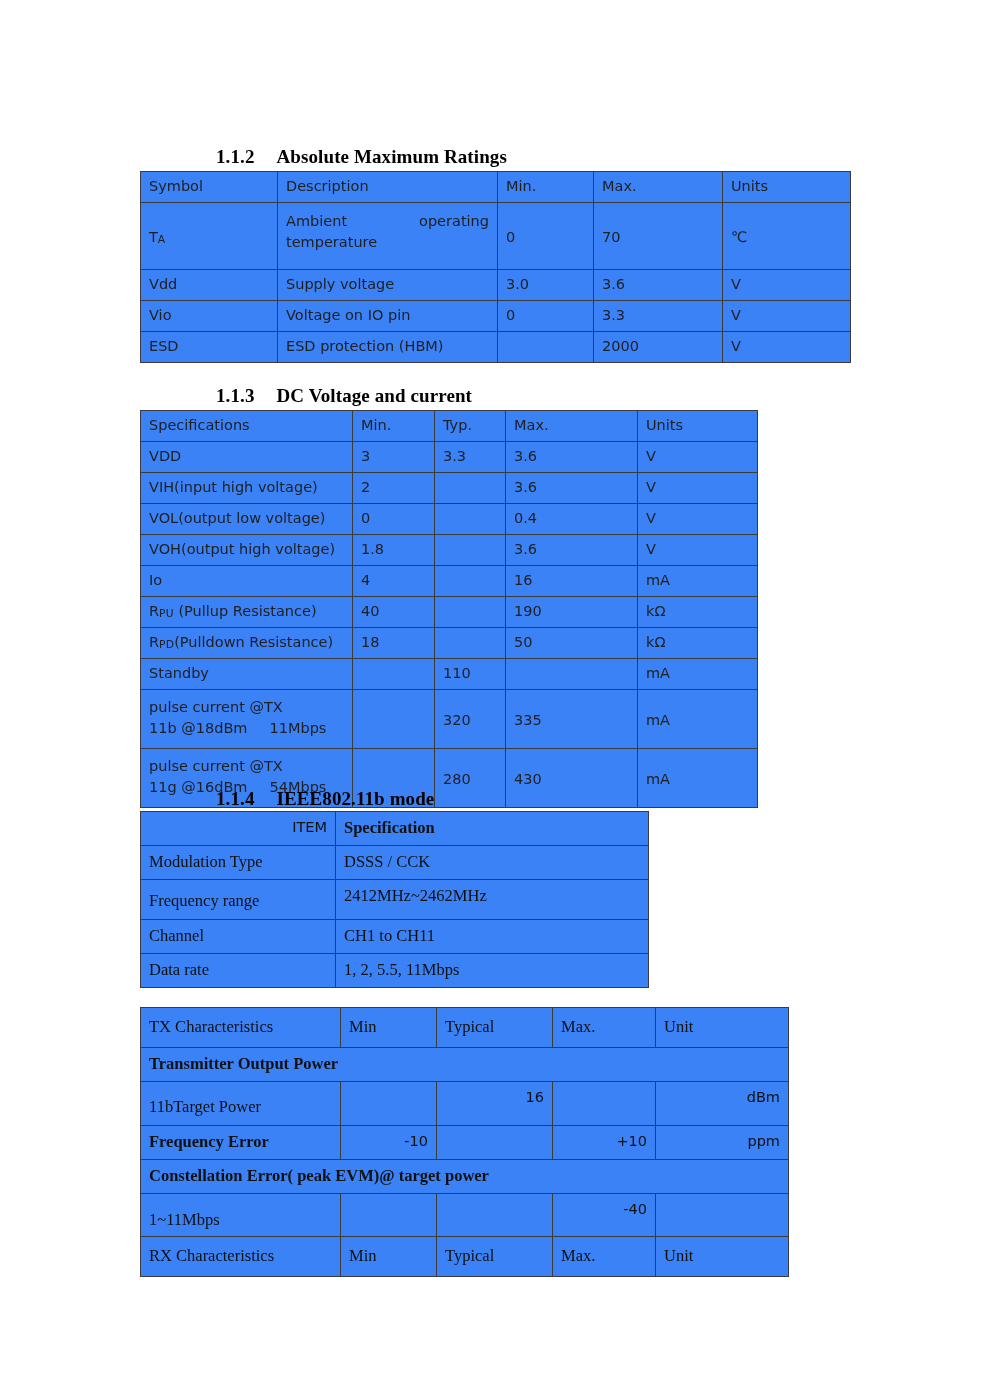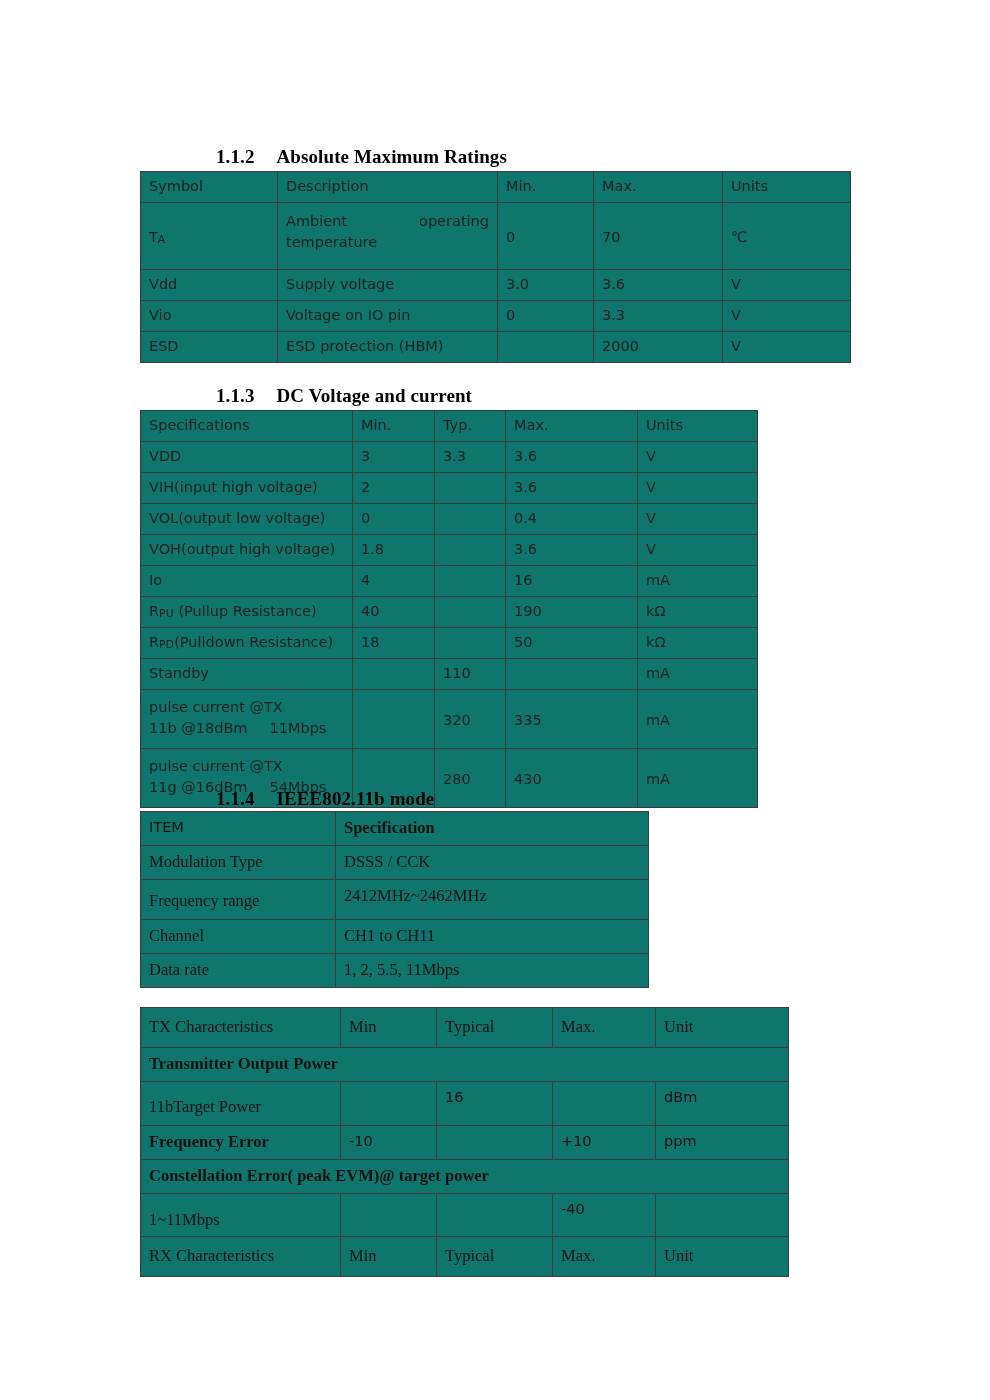--- a/index.html
+++ b/index.html
@@ -33,21 +33,21 @@
     letter-spacing: 0.1px;
   }
   .heading .num { display: inline-block; }
   .heading .ttl { display: inline-block; margin-left: 22px; }
 
   
   table.doc {
     position: absolute;
     border-collapse: collapse;
     table-layout: fixed;
-    background: #0f766e;
+    background: #3b82f6;
   }
   table.doc td {
     border: 1px solid #3b3b3b;
     padding: 4px 8px 5px 8px;
     vertical-align: middle;
     line-height: 1.45;
   }
 
   
   table.sans td {
@@ -59,20 +59,21 @@
   table.serif td {
     font-family: "Liberation Serif", "DejaVu Serif", serif;
     font-size: 16.5px;
     color: #111;
   }
   table.serif td.b { font-weight: bold; }
   table.serif td.sanscell {
     font-family: "DejaVu Sans", sans-serif;
     font-size: 14.5px;
     font-weight: normal;
+    text-align: right;
   }
 
   .twoline { line-height: 1.75; }
   .sub {
     font-size: 0.74em;
     vertical-align: baseline;
     position: relative;
     top: 1px;
     letter-spacing: 0.2px;
   }

